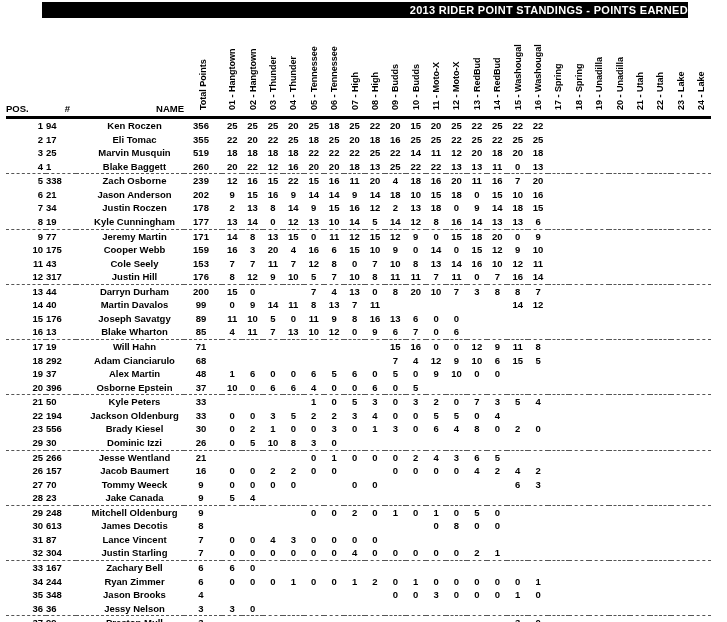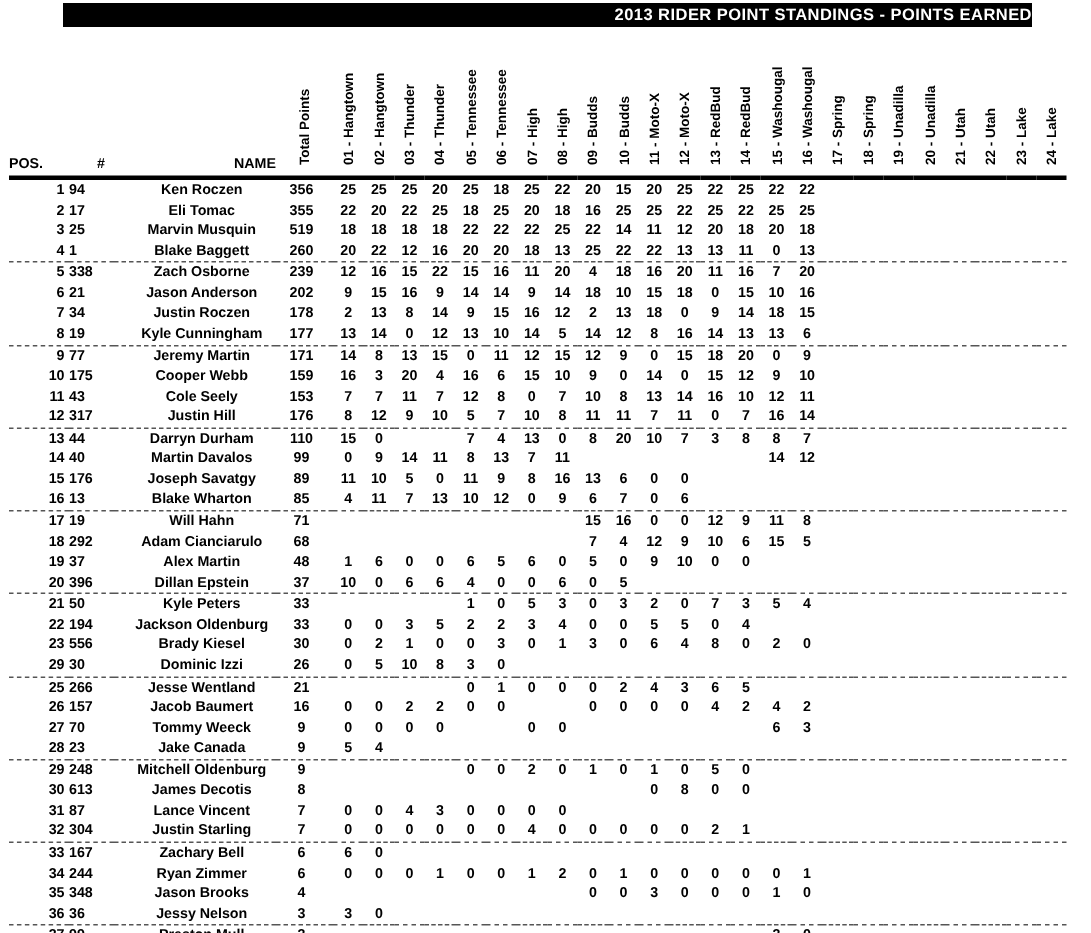--- a/index.html
+++ b/index.html
@@ -447,21 +447,21 @@
           <td class="pts"></td>
           <td class="pts"></td>
           <td class="pts"></td>
           <td class="pts"></td>
           <td class="pts"></td>
         </tr>
         <tr>
           <td class="pos">13</td>
           <td class="num">44</td>
           <td class="name">Darryn Durham</td>
-          <td class="total">110</td>
+          <td class="total">200</td>
           <td class="pts">15</td>
           <td class="pts">0</td>
           <td class="pts"></td>
           <td class="pts"></td>
           <td class="pts">7</td>
           <td class="pts">4</td>
           <td class="pts">13</td>
           <td class="pts">0</td>
           <td class="pts">8</td>
           <td class="pts">20</td>
@@ -656,21 +656,21 @@
           <td class="pts"></td>
           <td class="pts"></td>
           <td class="pts"></td>
           <td class="pts"></td>
           <td class="pts"></td>
           <td class="pts"></td>
         </tr>
         <tr class="group-sep">
           <td class="pos">20</td>
           <td class="num">396</td>
-          <td class="name">Dillan Epstein</td>
+          <td class="name">Osborne Epstein</td>
           <td class="total">37</td>
           <td class="pts">10</td>
           <td class="pts">0</td>
           <td class="pts">6</td>
           <td class="pts">6</td>
           <td class="pts">4</td>
           <td class="pts">0</td>
           <td class="pts">0</td>
           <td class="pts">6</td>
           <td class="pts">0</td>

